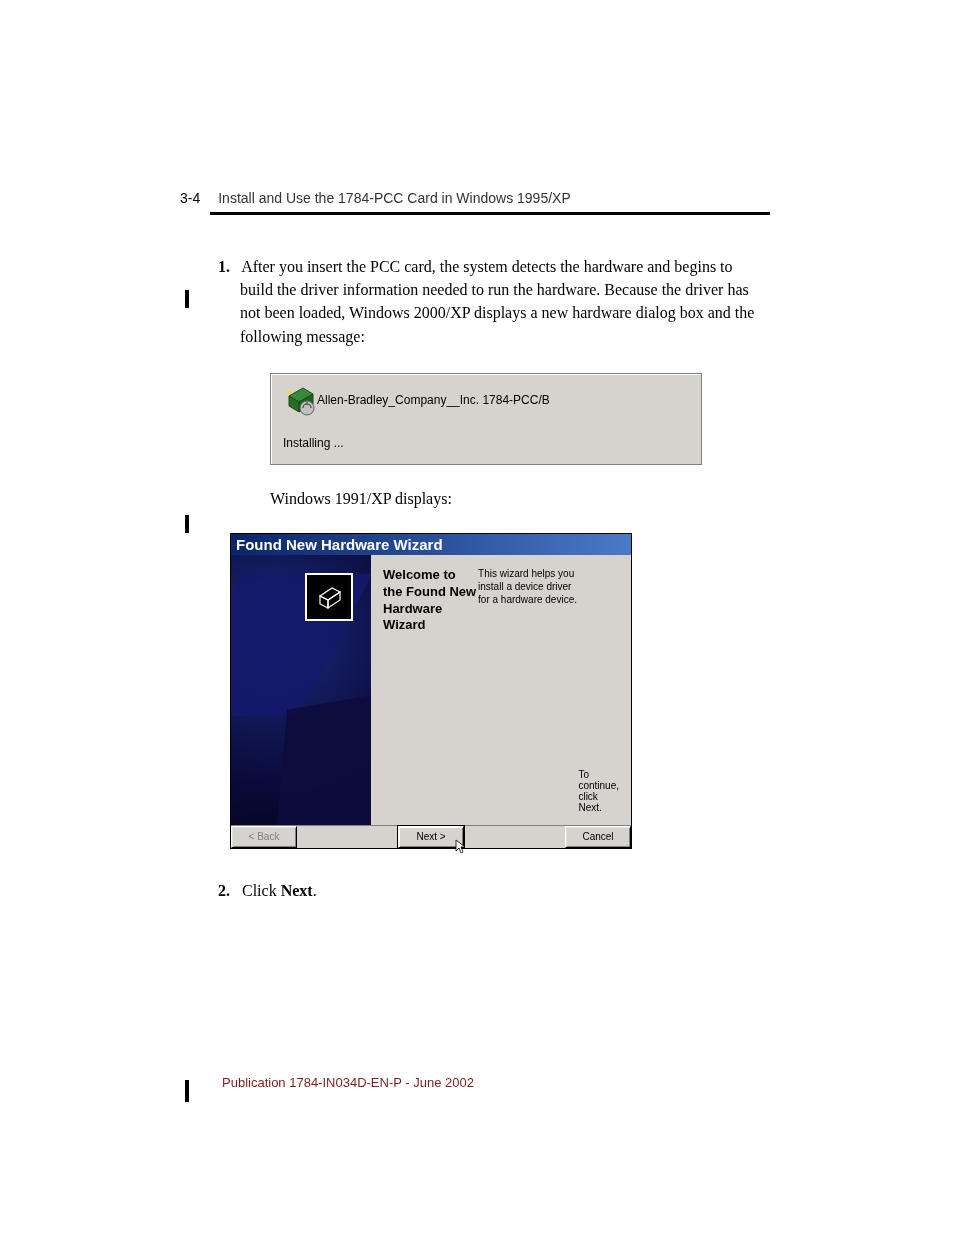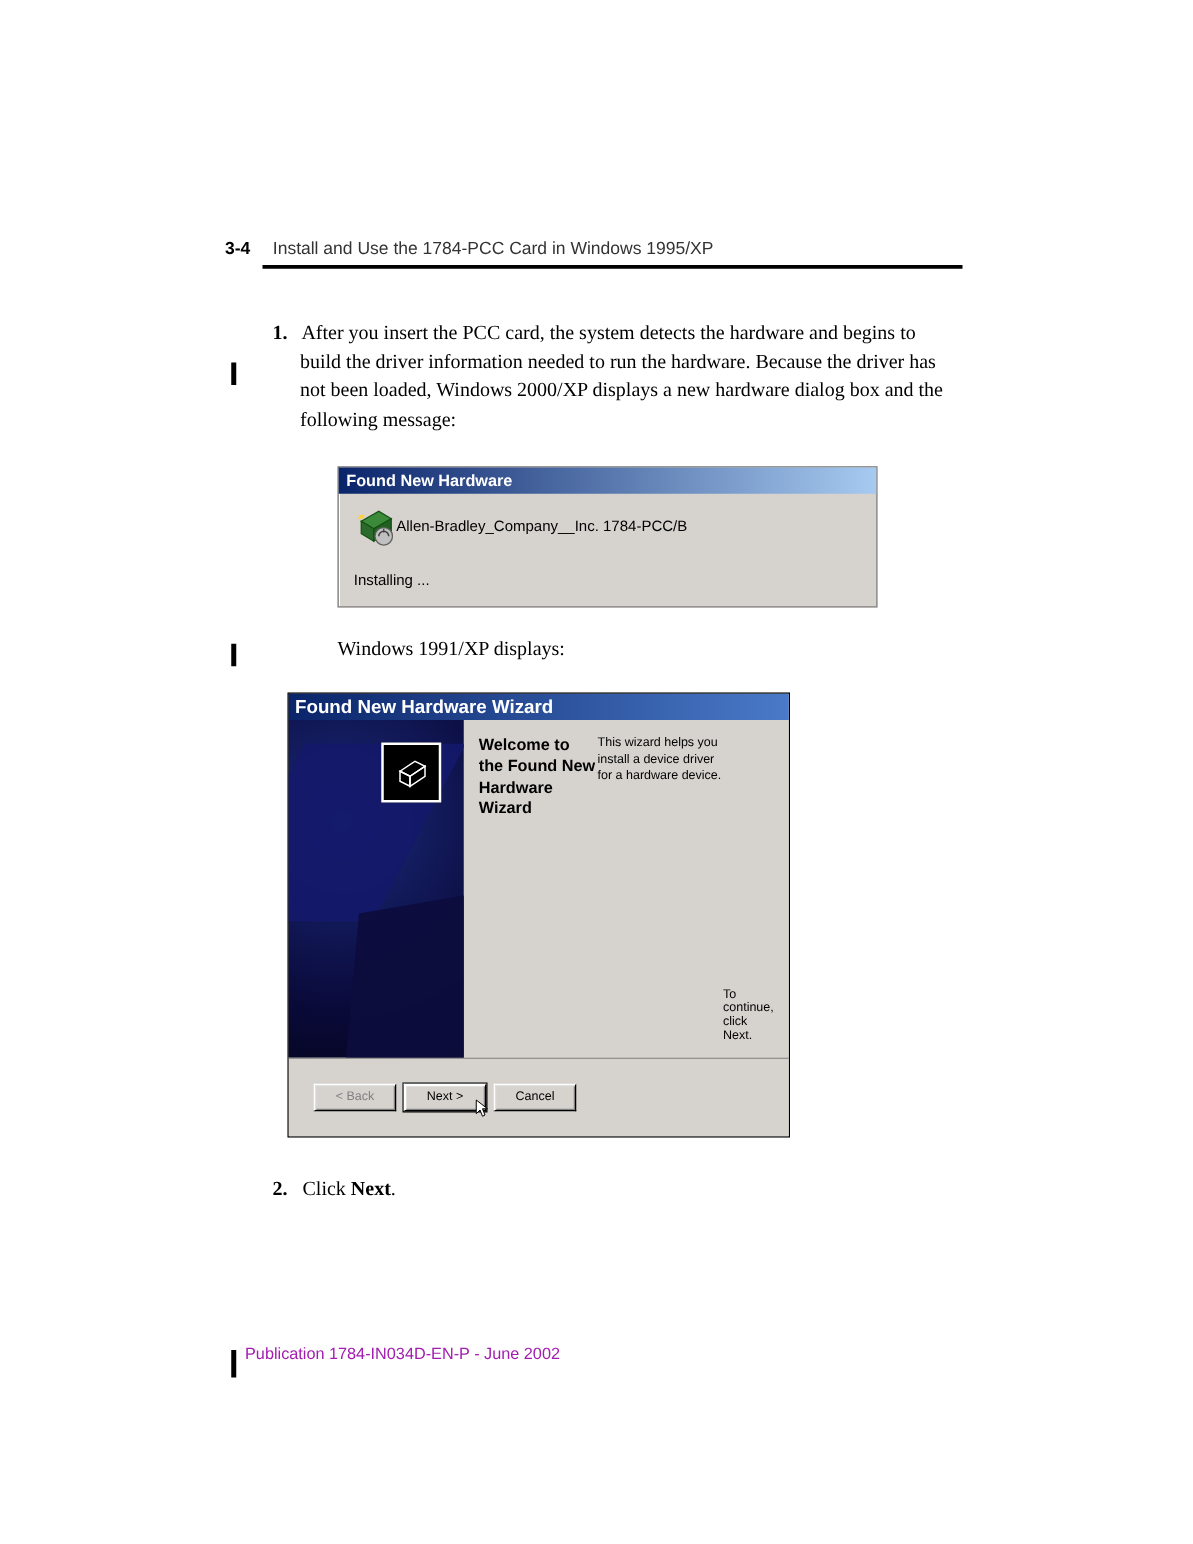--- a/index.html
+++ b/index.html
@@ -20,21 +20,21 @@
   }
   .header-row {
     display: flex;
     align-items: baseline;
     gap: 18px;
     font-family: Arial, Helvetica, sans-serif;
     font-size: 14px;
     color: #333;
     margin-bottom: 6px;
   }
-  .header-row .pgnum { font-weight: bold; color:#000;}
+  .header-row .pgnum { font-weight: normal; color:#000;}
   .hr { height: 3px; background:#000; width: 560px; margin-left:30px; margin-bottom: 40px; }
 
   .revbar {
     position: absolute;
     width: 4px;
     height: 18px;
     background: #000;
   }
 
   .step { margin-left: 60px; width: 520px; font-size: 16px; line-height: 1.45; }
@@ -94,58 +94,57 @@
   .dlg2 .sidebar .shape2 { position:absolute; left:50px; top:140px; width:160px; height:160px; background:#0d0d3d; transform: skew(-10deg,-5deg) rotate(-5deg); opacity:0.95;}
   .dlg2 .sidebar .iconbox {
     position:absolute; left:74px; top:18px; width:44px; height:44px;
     background:#000; border:2px solid #fff;
     display:flex; align-items:center; justify-content:center;
   }
   .dlg2 .main { flex:1; padding: 12px 12px 8px 12px; background:#d6d3ce; display:flex; flex-direction:row; }
   .dlg2 .main h2 { font-size:13px; font-weight:bold; margin:0 0 10px 0; line-height:1.3;}
   .dlg2 .main .desc { font-size:10px; line-height:1.3; }
   .dlg2 .main .cont { margin-top:auto; font-size:10px; padding-bottom:4px;}
-  .dlg2 .footer { border-top:1px solid #808080; padding:20px; display:flex; justify-content:flex-start; gap:6px; background:#d6d3ce;}
+  .dlg2 .footer { border-top:1px solid #808080; padding:0; display:flex; justify-content:space-between; gap:6px; background:#d6d3ce;}
   .winbtn {
     font-family: Tahoma, Arial, sans-serif; font-size:10px;
     width:64px; height:20px;
     background:#d6d3ce;
     border:1px solid #000;
     border-top-color:#fff; border-left-color:#fff;
     box-shadow: inset 1px 1px 0 #dfdfdf, inset -1px -1px 0 #808080;
     display:flex; align-items:center; justify-content:center;
     color:#000;
     position:relative;
   }
   .winbtn.disabled { color:#808080; }
   .winbtn.default { box-shadow: 0 0 0 1px #000, inset 1px 1px 0 #fff, inset -1px -1px 0 #808080; }
   .cursor { position:absolute; right:-4px; bottom:-10px; }
 
   .footer-text {
-    position:absolute; left:196px; top:1075px;
-    font-family: Arial, Helvetica, sans-serif; font-size:13px; color:#a21caf;
+    position:absolute; left:222px; top:1075px;
+    font-family: Arial, Helvetica, sans-serif; font-size:13px; color:#7f1d1d;
   }
 </style>
 </head>
 <body>
 
 <div class="page">
   <div class="header-row">
     <span class="pgnum">3-4</span>
     <span>Install and Use the 1784-PCC Card in Windows 1995/XP</span>
   </div>
   <div class="hr"></div>
 
   <div class="step">
     <span class="num">1.</span>
     <span>After you insert the PCC card, the system detects the hardware and begins to build the driver information needed to run the hardware. Because the driver has not been loaded, Windows 2000/XP displays a new hardware dialog box and the following message:</span>
   </div>
 
   <div class="dlg1">
-    <div class="titlebar">Found New Hardware</div>
     <div class="body">
       <div class="row">
         <span class="hw-icon">
           <svg viewBox="0 0 36 36">
             <polygon points="8,14 22,6 32,12 18,20" fill="#3a8a3a" stroke="#155015"></polygon>
             <polygon points="8,14 18,20 18,30 8,24" fill="#2a6a2a" stroke="#155015"></polygon>
             <polygon points="18,20 32,12 32,22 18,30" fill="#206020" stroke="#155015"></polygon>
             <rect x="12" y="9" width="4" height="3" fill="#ffd040" transform="skewX(-30)"></rect>
             <circle cx="26" cy="26" r="7" fill="#c0c0c0" stroke="#606060"></circle>
             <path d="M22 26 a4 4 0 0 1 8 0" fill="none" stroke="#404040" stroke-width="1.2"></path>

